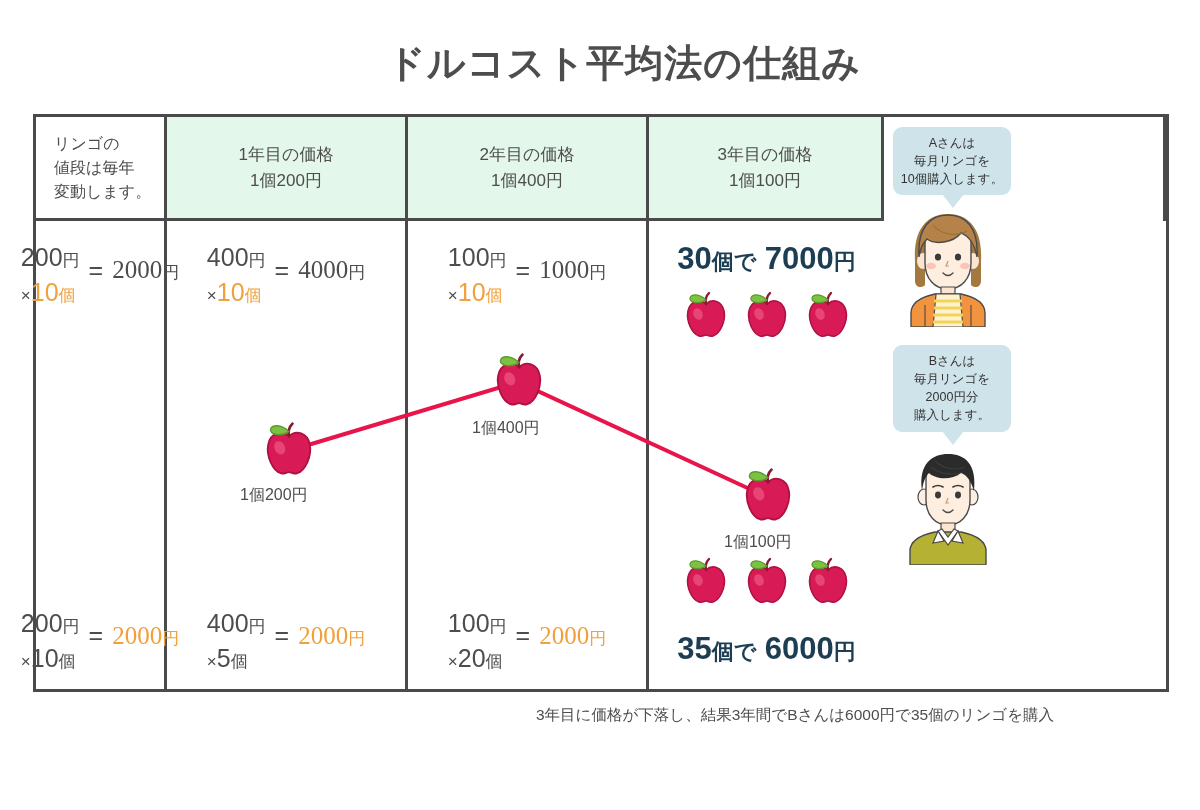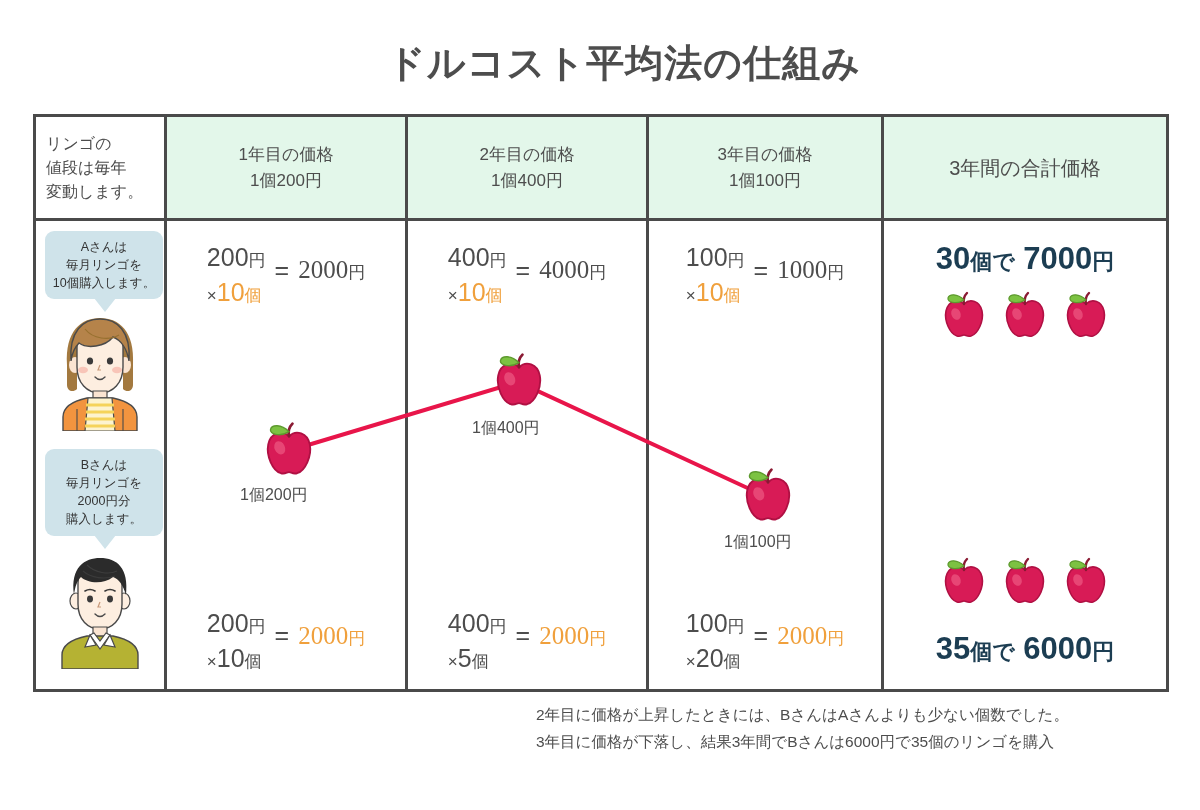--- a/index.html
+++ b/index.html
@@ -36,21 +36,21 @@
   .hdr {
     background: #e3f7ea;
     border-right: 3px solid #4a4a4a;
     border-bottom: 3px solid #4a4a4a;
     display: flex; align-items: center; justify-content: center;
     text-align: center;
     font-size: 17px;
     line-height: 1.5;
     color: #4d4d4d;
   }
-  .hdr.first { background: #ffffff; justify-content: flex-start; padding-left: 10px; text-align: left; font-size: 16px; }
+  .hdr.first { background: #ffffff; justify-content: flex-start; padding-left: 18px; text-align: left; font-size: 16px; }
   .hdr.last { border-right: none; font-size: 20px; }
   .body-cell {
     border-right: 3px solid #4a4a4a;
     position: relative;
   }
   .body-cell.last { border-right: none; padding-left: 47px; }
 
   
   .leftcol { padding: 0; }
   .bubble {
@@ -172,23 +172,20 @@
       <div>2年目の価格</div>
       <div>1個400円</div>
     </div>
   </div>
   <div class="cell hdr">
     <div>
       <div>3年目の価格</div>
       <div>1個100円</div>
     </div>
   </div>
-  <div class="cell hdr last">
-    <span>3年間の合計価格</span>
-  </div>
 
   <div class="cell body-cell leftcol">
     <div class="bubble bubble-a">
       <div>Aさんは</div>
       <div>毎月リンゴを</div>
       <div>10個購入します。</div>
     </div>
     <div class="person person-a">
       <svg viewBox="0 0 86 118" width="86" height="118">
 
@@ -417,15 +414,14 @@
         <path d="M26 15 C20 9 10 12 8 22 C6 32 12 45 19 47 C23 48 24 46 26 46 C28 46 29 48 33 47 C40 45 46 32 44 22 C42 12 32 9 26 15 Z" fill="#d81b56" stroke="#b01043" stroke-width="1.6"></path>
         <ellipse cx="18" cy="25" rx="4.5" ry="6" fill="#ec5580" opacity="0.75" transform="rotate(-25 18 25)"></ellipse>
         <path d="M26 15 C25 10 26 7 29 4" fill="none" stroke="#8a1a33" stroke-width="2.4" stroke-linecap="round"></path>
         <path d="M26 11 C19 4 11 5 10 9 C9 13 18 16 26 11 Z" fill="#7cc242" stroke="#5d9a2e" stroke-width="1.2"></path>
       </svg>
   </div>
   <div class="chart-label" style="left:724px; top:532px;">1個100円</div>
 </div>
 
 <div class="footnote">
-  <div>2年目に価格が上昇したときには、BさんはAさんよりも少ない個数でした。</div>
   <div>3年目に価格が下落し、結果3年間でBさんは6000円で35個のリンゴを購入</div>
 </div>
 
 </body></html>

